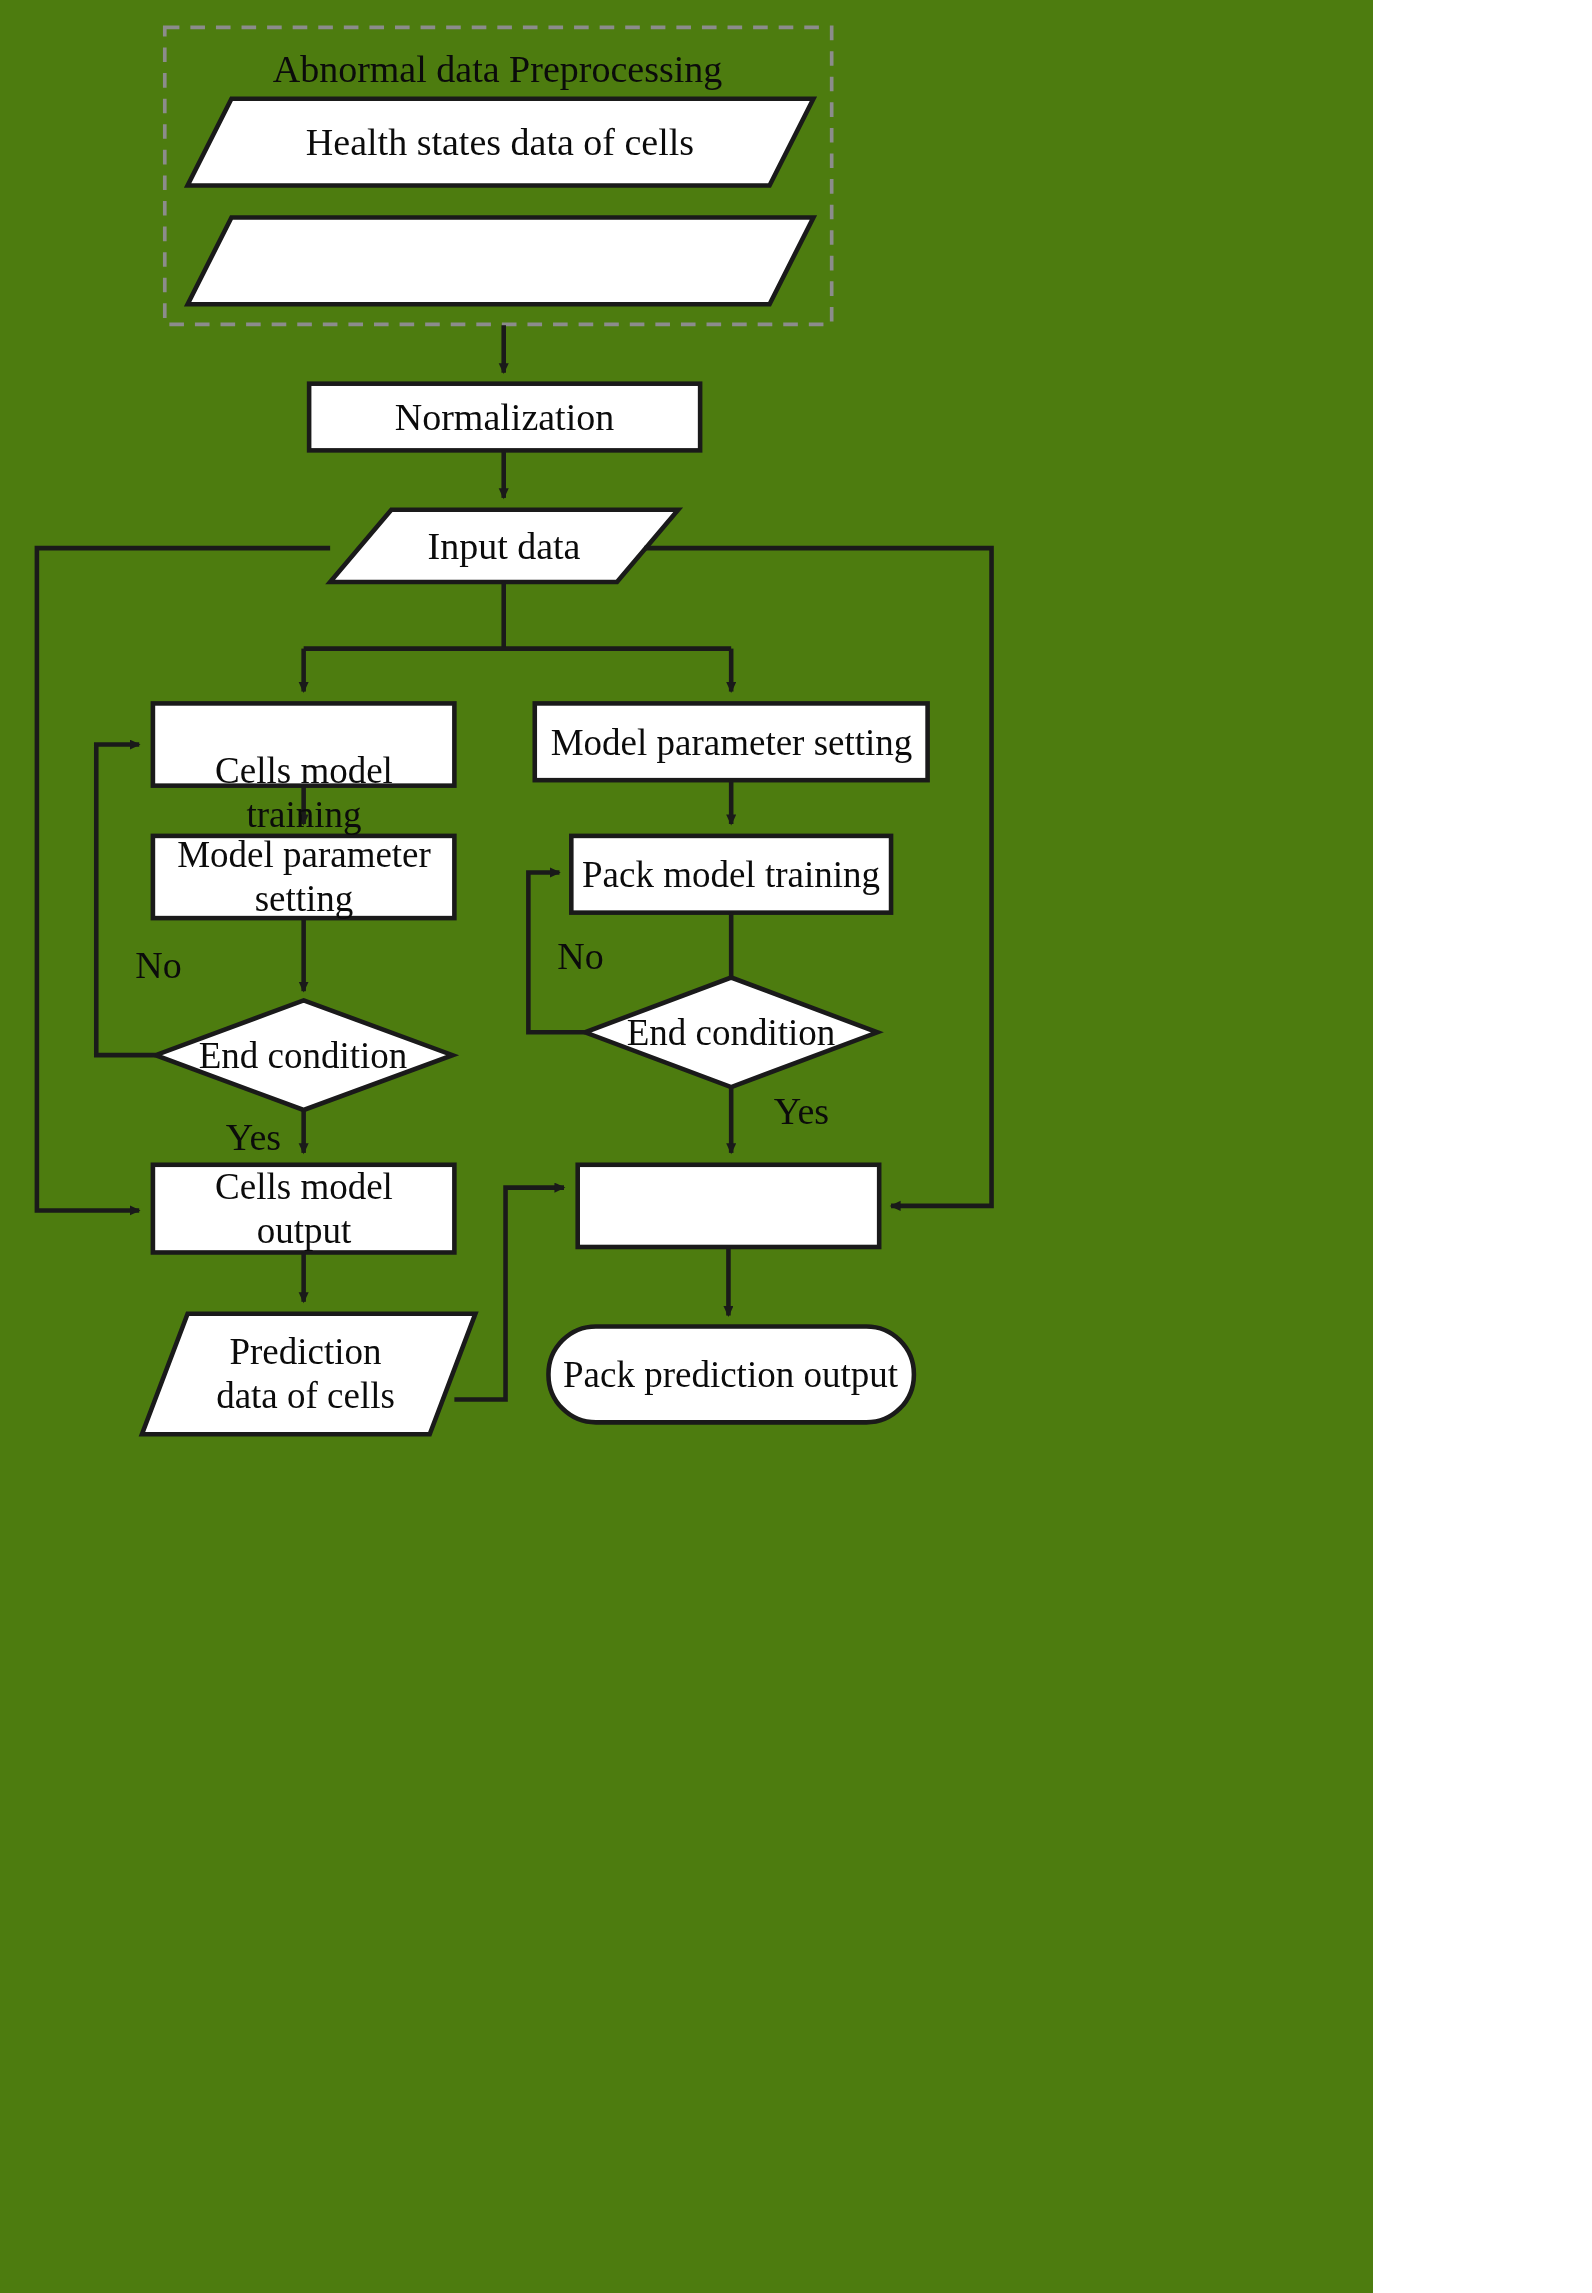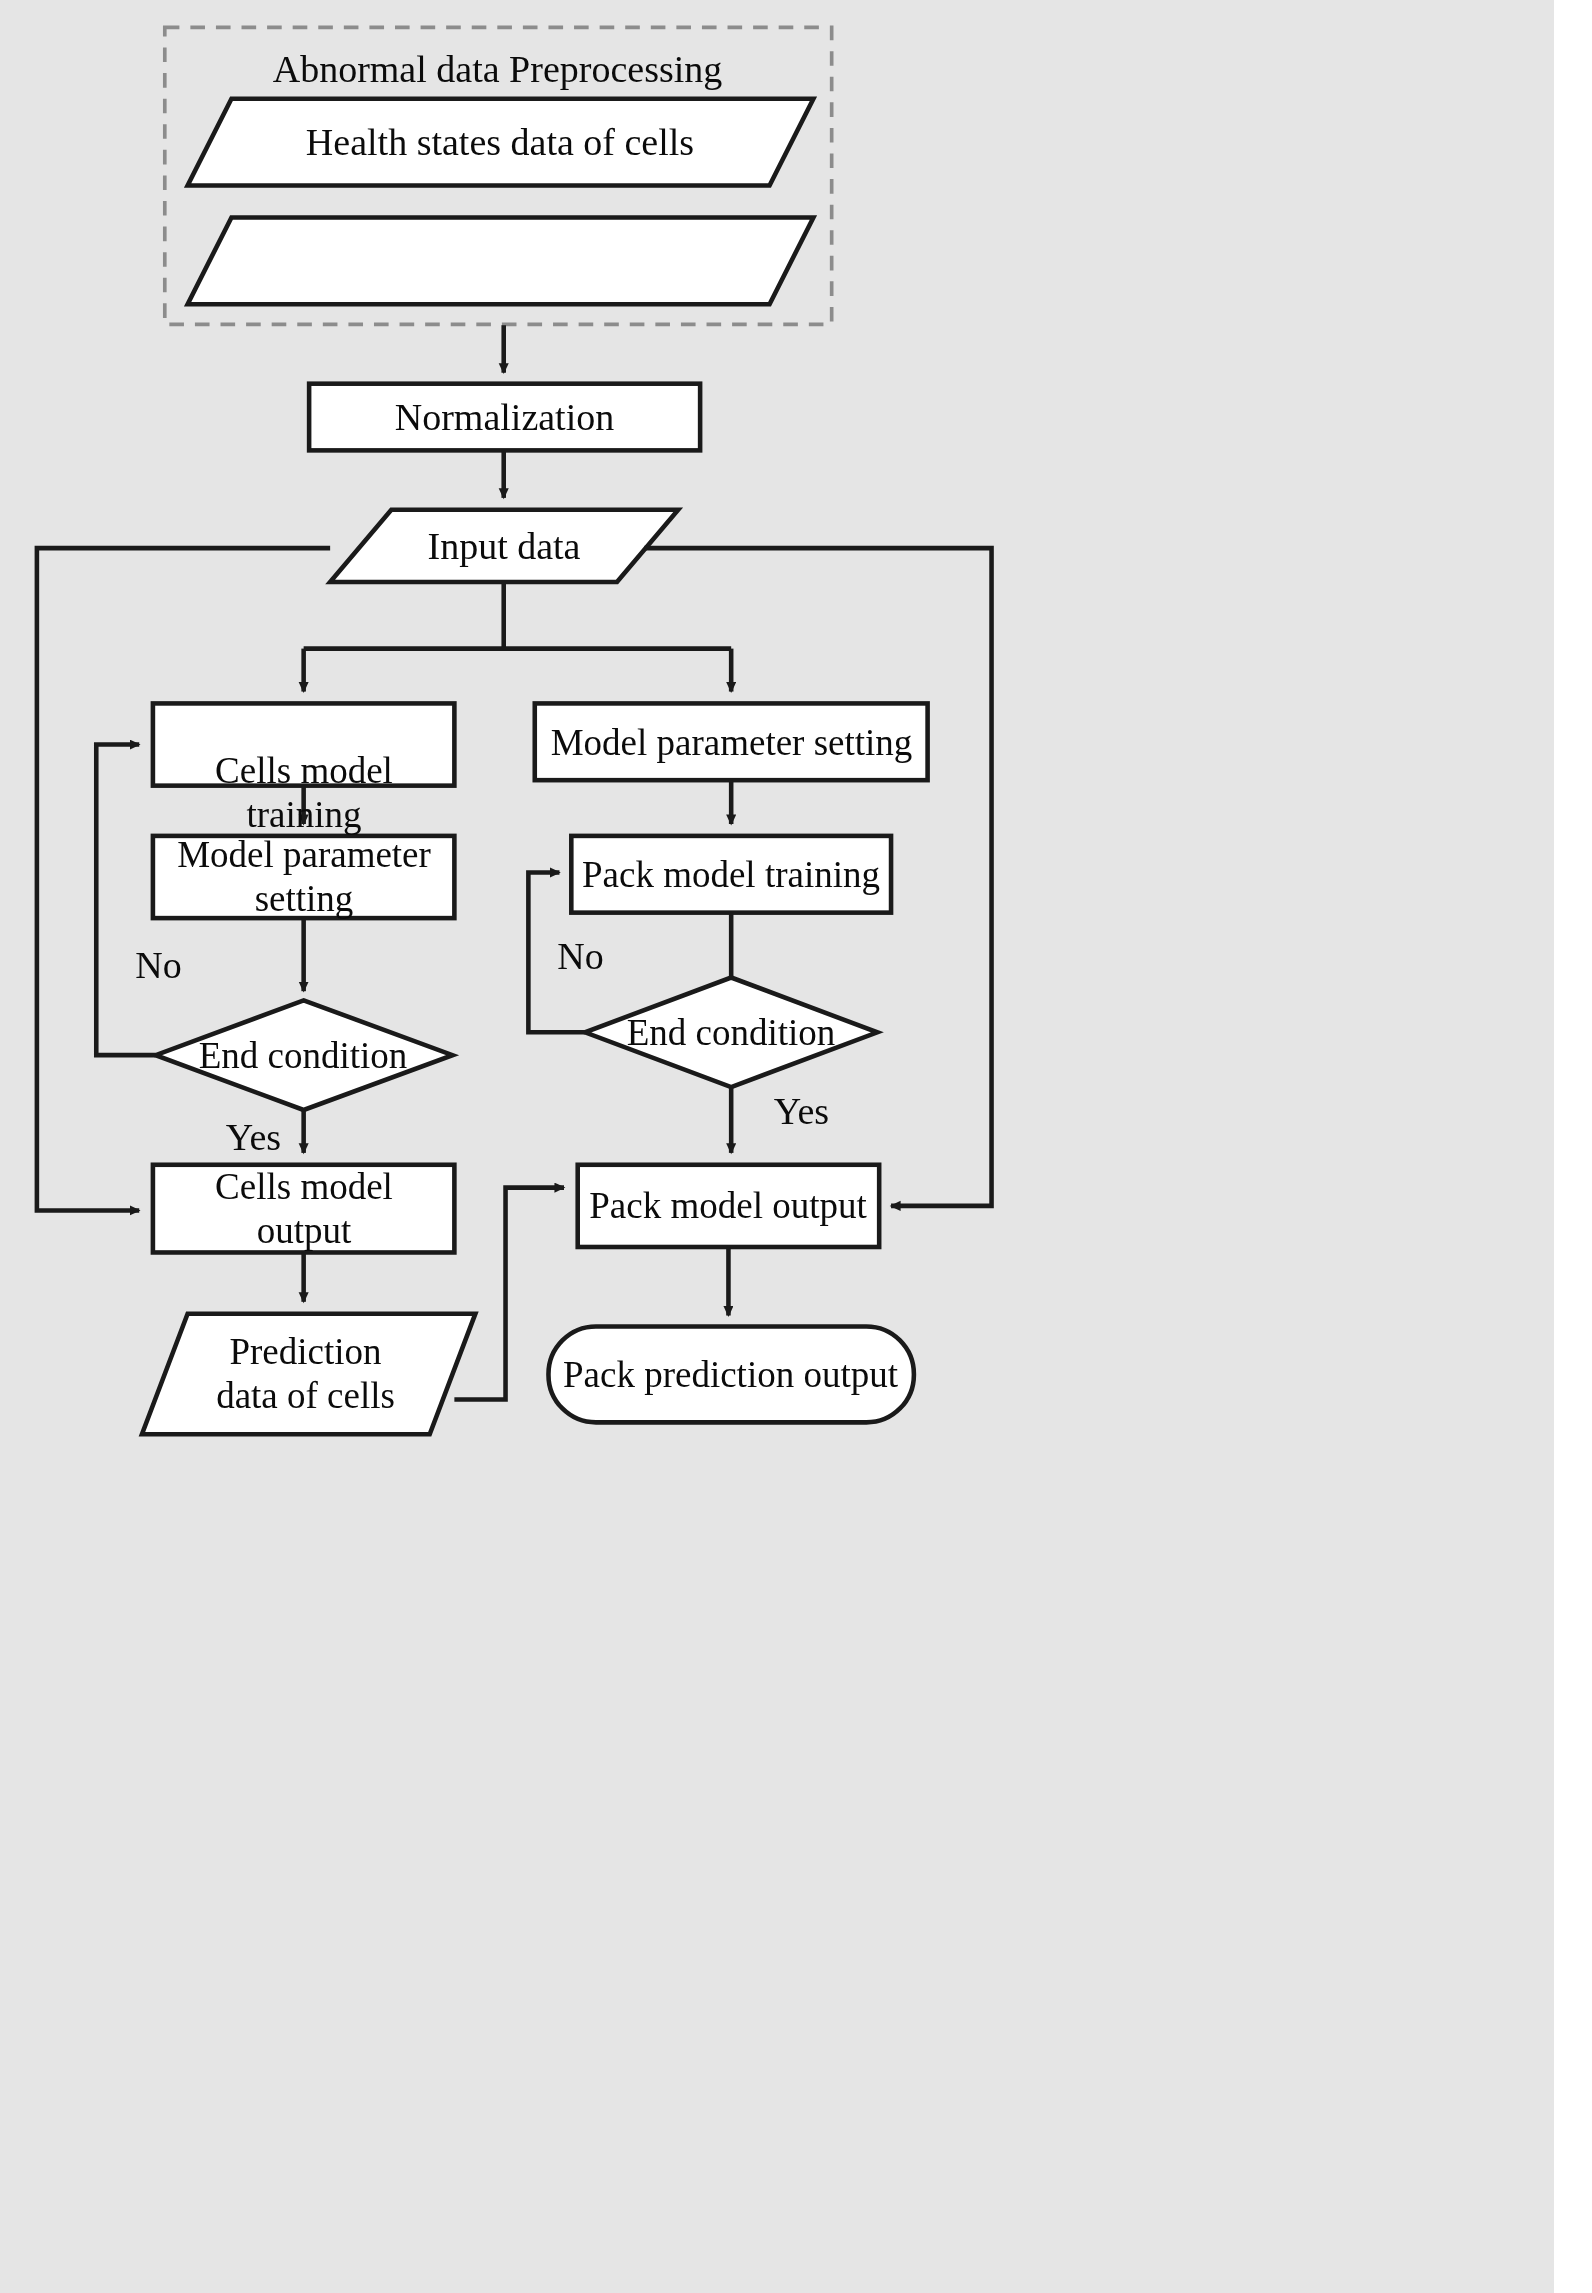--- a/index.html
+++ b/index.html
@@ -1,20 +1,20 @@
 <!DOCTYPE html>
 <html style="font-size:14.6px"><head>
 <meta charset="utf-8">
 <style>
   html,body{margin:0;padding:0;background:#ffffff;}
   #page{
     position:relative;
-    width:1554px;
+    width:1373px;
     height:2293px;
-    background:#e5e5e5;
+    background:#4d7c0f;
     font-family:"Liberation Serif","DejaVu Serif",serif;
     overflow:hidden;
   }
   #svg-layer{position:absolute;top:0;left:0;width:1593px;height:2293px;}
   .lbl{
     position:absolute;
     display:flex;
     align-items:center;
     justify-content:center;
     text-align:center;
@@ -119,21 +119,20 @@
 
   <div class="lbl f40" style="left:164px;top:1320px;width:283px;height:108px;">Prediction
 data of cells</div>
 
   <div class="lbl f40" style="left:535px;top:704px;width:393px;height:77px;">Model parameter setting</div>
 
   <div class="lbl f40" style="left:571px;top:836px;width:320px;height:77px;">Pack model training</div>
 
   <div class="lbl f40" style="left:603px;top:1005px;width:256px;height:55px;">End condition</div>
 
-  <div class="lbl f40" style="left:577px;top:1165px;width:302px;height:82px;">Pack model output</div>
 
   <div class="lbl f40" style="left:548px;top:1327px;width:365px;height:96px;">Pack prediction output</div>
 
   <div class="lbl f42" style="left:108px;top:941px;width:101px;height:48px;">No</div>
 
   <div class="lbl f42" style="left:203px;top:1113px;width:101px;height:48px;">Yes</div>
 
   <div class="lbl f42" style="left:530px;top:932px;width:101px;height:48px;">No</div>
 
   <div class="lbl f42" style="left:751px;top:1087px;width:101px;height:48px;">Yes</div>

